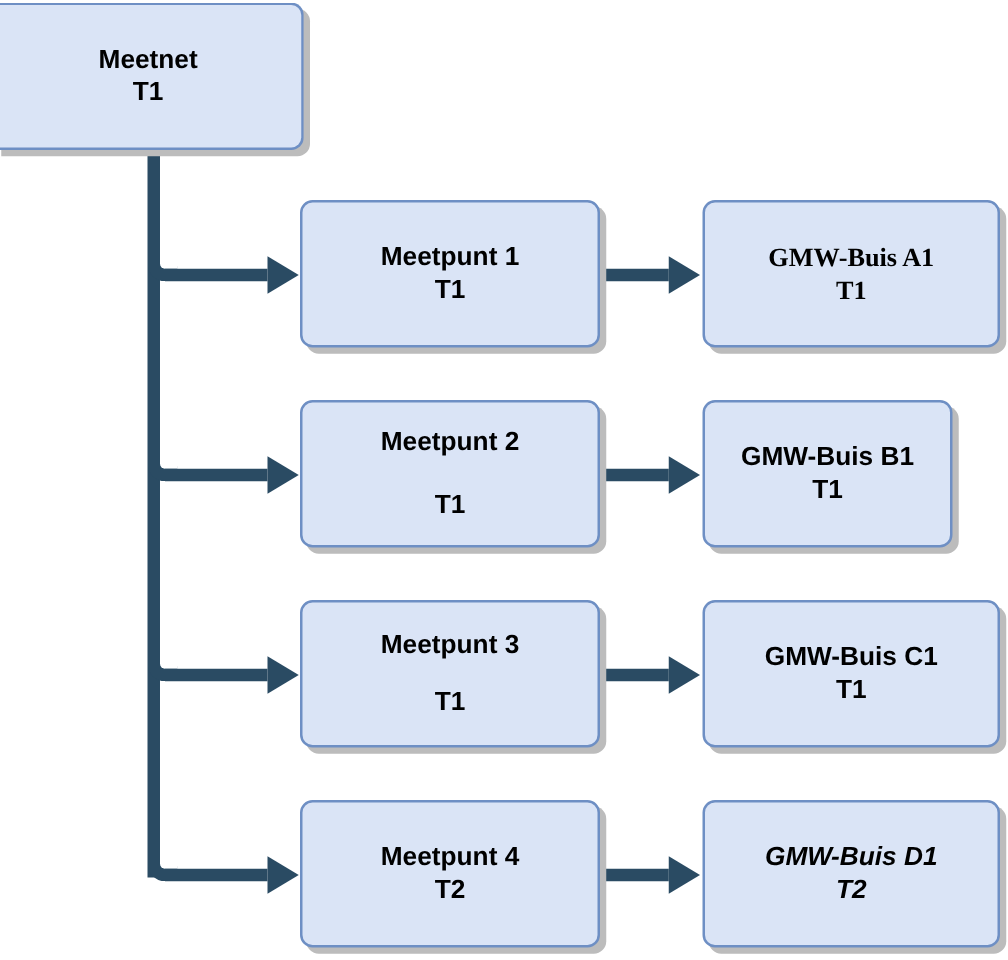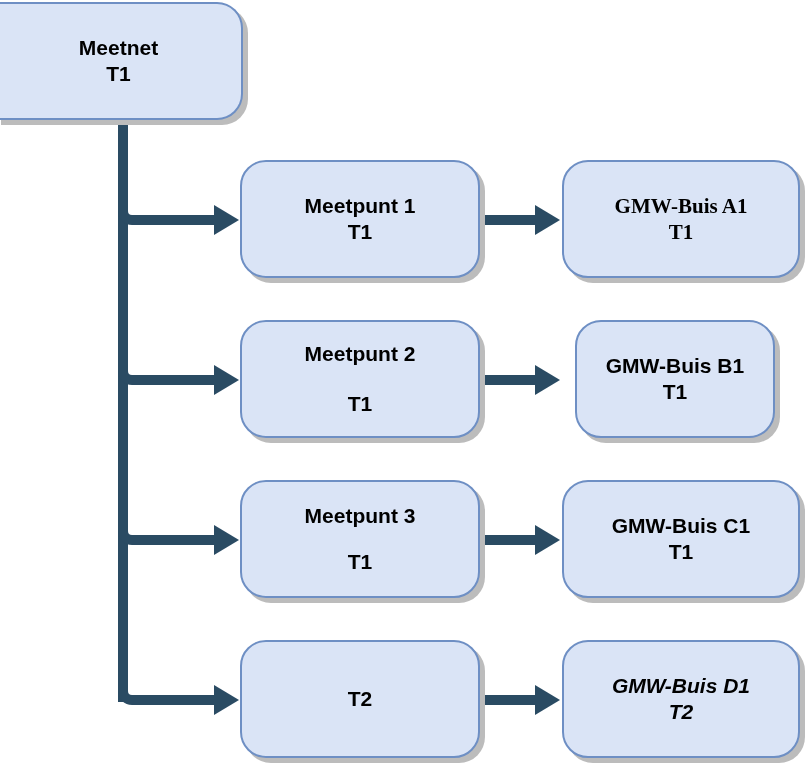--- a/index.html
+++ b/index.html
@@ -15,21 +15,21 @@
     width: 806px;
     height: 768px;
     background: #ffffff;
     overflow: hidden;
   }
   .node {
     position: absolute;
     box-sizing: border-box;
     background: #dae4f6;
     border: 2px solid #6e8fc4;
-    border-radius: 26px;
+    border-radius: 10px;
     box-shadow: 5px 5px 0 0 #bcbcbc;
     display: flex;
     flex-direction: column;
     align-items: center;
     justify-content: center;
     color: #000000;
     font-weight: bold;
     font-size: 21px;
     line-height: 1.25;
     z-index: 3;
@@ -124,35 +124,36 @@
   </div>
   <div class="node" style="left:562px; top:160px; width:238px; height:118px;font-family:Liberation Serif, serif;">
     <span class="line1">GMW-Buis A1</span>
     <span class="line2">T1</span>
   </div>
 
   <div class="node" style="left:240px; top:320px; width:240px; height:118px;gap:24px;">
     <span class="line1">Meetpunt 2</span>
     <span class="line2">T1</span>
   </div>
-  <div class="node" style="left:562px; top:320px; width:200px; height:118px;margin-left:13px;">
+  <div class="node" style="left:562px; top:320px; width:200px; height:118px;">
     <span class="line1">GMW-Buis B1</span>
     <span class="line2">T1</span>
   </div>
 
   <div class="node" style="left:240px; top:480px; width:240px; height:118px;gap:20px;">
     <span class="line1">Meetpunt 3</span>
     <span class="line2">T1</span>
   </div>
   <div class="node" style="left:562px; top:480px; width:238px; height:118px;">
     <span class="line1">GMW-Buis C1</span>
     <span class="line2">T1</span>
   </div>
 
   <div class="node" style="left:240px; top:640px; width:240px; height:118px;">
+    <span class="line1">Meetpunt 4</span>
     <span class="line2">T2</span>
   </div>
   <div class="node" style="left:562px; top:640px; width:238px; height:118px;font-style:italic;">
     <span class="line1">GMW-Buis D1</span>
     <span class="line2">T2</span>
   </div>
 
 </div>
 
 </body></html>

